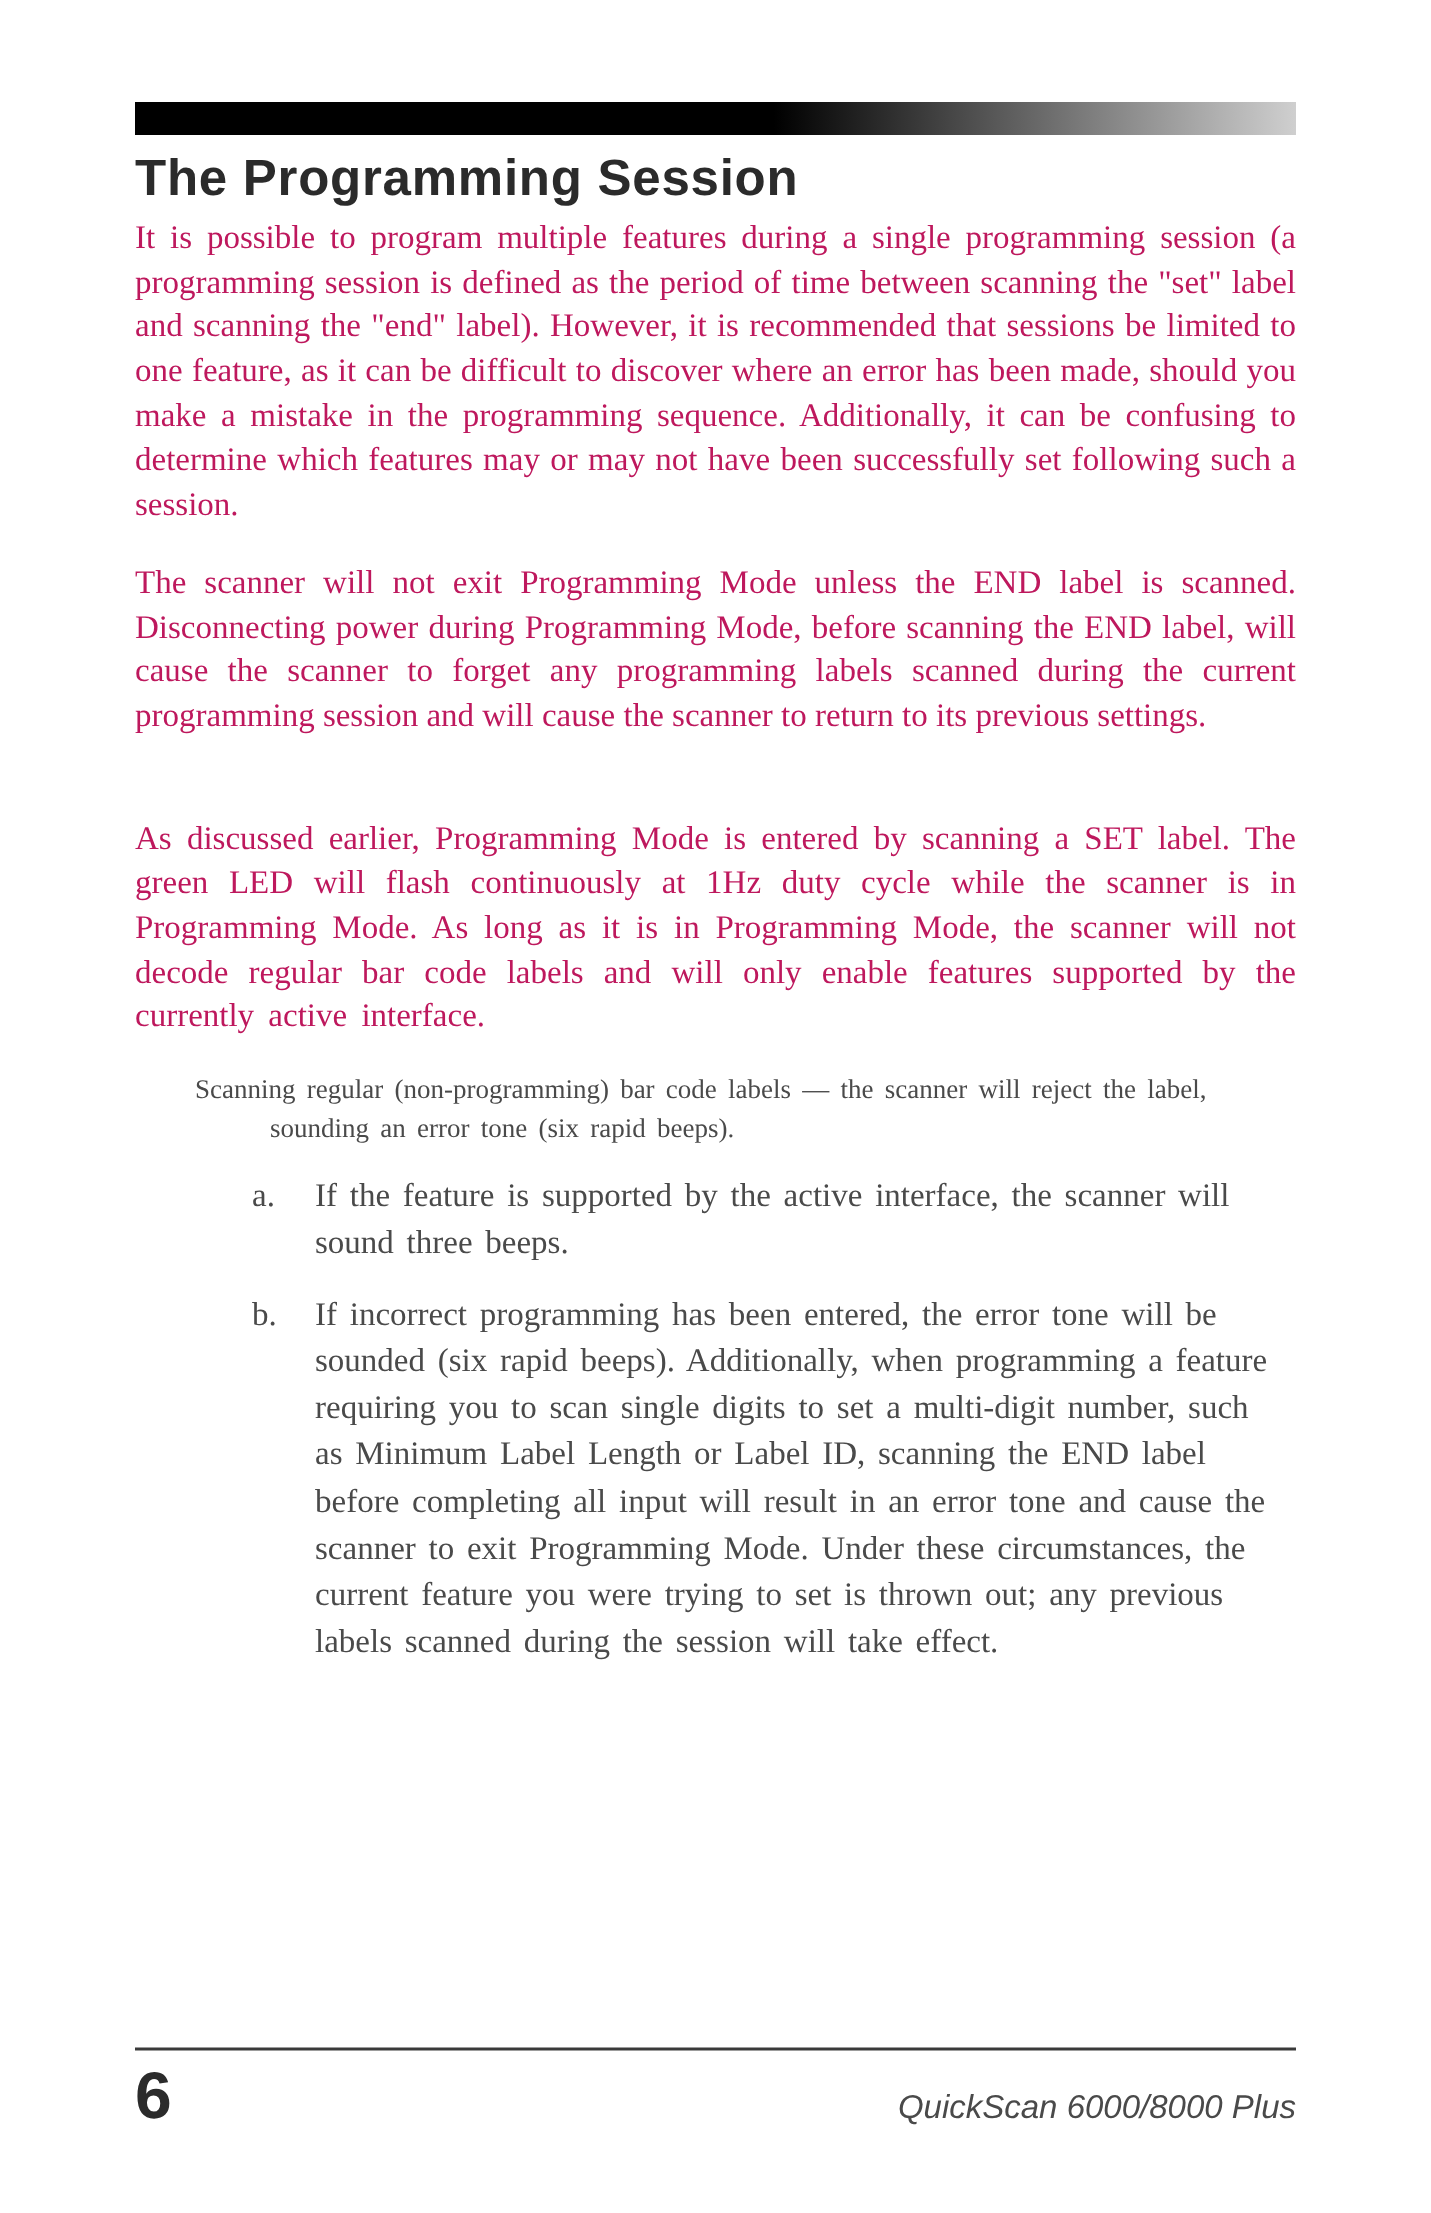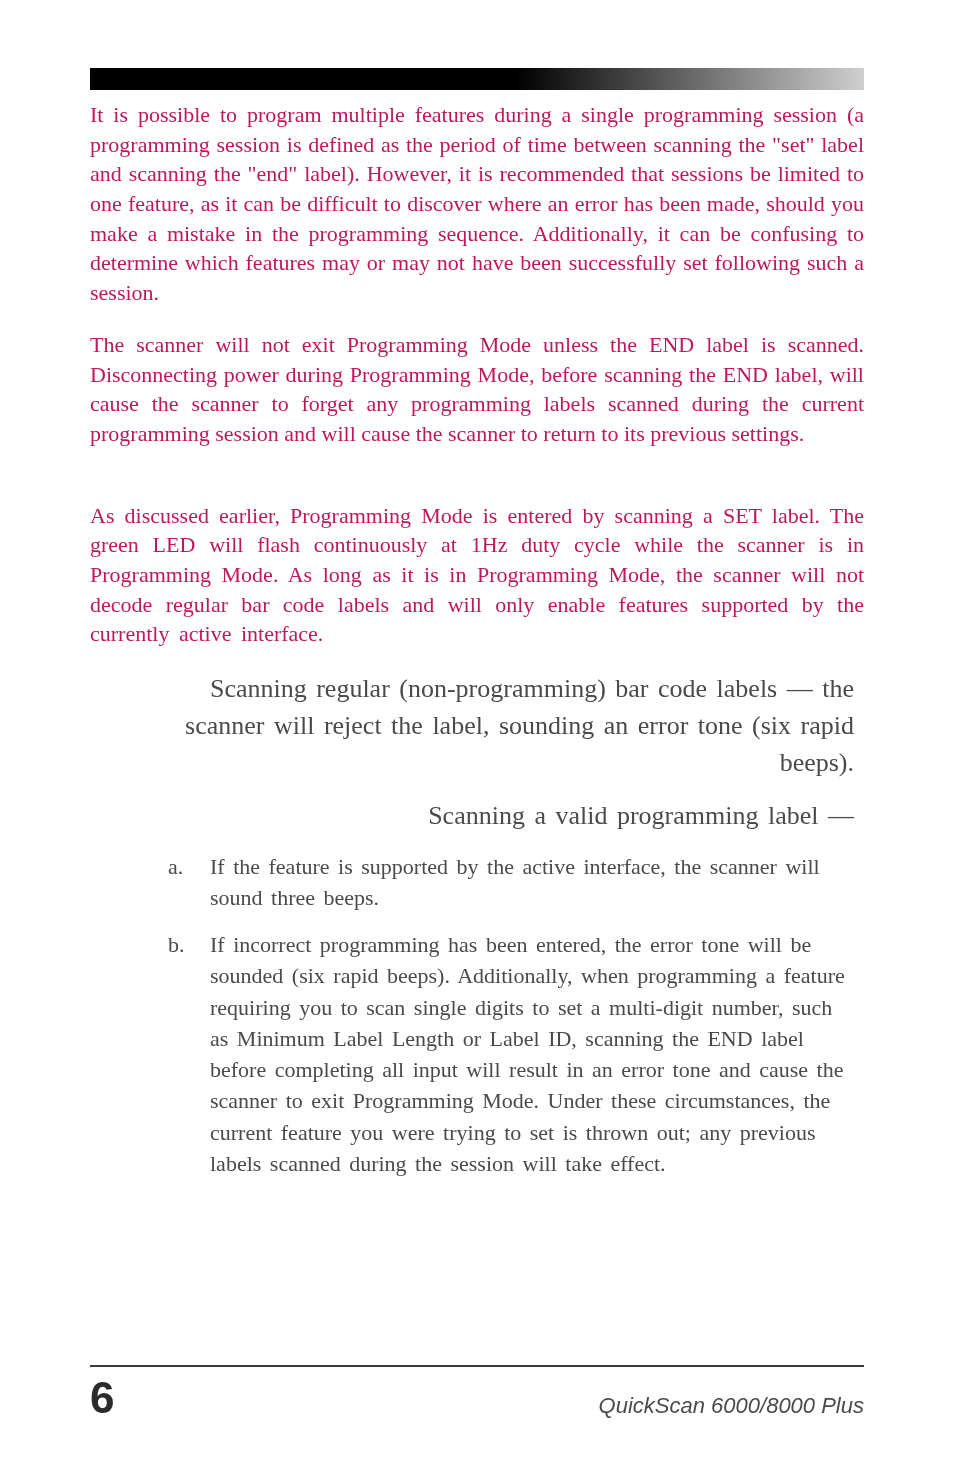--- a/index.html
+++ b/index.html
@@ -37,25 +37,24 @@
     line-height: 1.35;
     margin: 0 0 22px 0;
     text-align: justify;
     color: #be185d;
   }
   .indent-block {
     margin-left: 40px;
     margin-right: 10px;
   }
   .hang {
-    font-size: 26px;
+    font-size: 18px;
     line-height: 1.42;
     margin: 0 0 16px 0;
     color: #4a4a4a;
-    text-align: right;
   }
   .sub-list {
     margin-left: 78px;
     margin-right: 10px;
   }
   .sub-item {
     font-size: 22px;
     line-height: 1.42;
     margin: 0 0 16px 0;
     color: #4a4a4a;
@@ -98,30 +97,30 @@
   }
   .gap { height: 30px; }
 </style>
 </head>
 <body>
 
 <div class="page">
 
   <div class="top-bar"></div>
 
+  <h2 class="section">The Programming Session</h2>
   <p class="body">It is possible to program multiple features during a single programming session (a programming session is defined as the period of time between scanning the "set" label and scanning the "end" label).  However, it is recommended that sessions be limited to one feature, as it can be difficult to discover where an error has been made, should you make a mistake in the programming sequence.  Additionally, it can be confusing to determine which features may or may not have been successfully set following such a session.</p>
   <p class="body">The scanner will not exit Programming Mode unless the END label is scanned. Disconnecting power during Programming Mode, before scanning the END label, will cause the scanner to forget any programming labels scanned during the current programming session and will cause the scanner to return to its previous settings.</p>
 
   <div class="gap"></div>
 
   <p class="body" style="word-spacing:4px;">As discussed earlier, Programming Mode is entered by scanning a SET label.  The green LED will flash continuously at 1Hz duty cycle while the scanner is in Programming Mode.  As long as it is in Programming Mode, the scanner will not decode regular bar code labels and will only enable features supported by the currently active interface.</p>
 
   <div class="indent-block">
     <p class="hang" style="padding-left:50px; text-indent:-50px; word-spacing:3px;">Scanning regular (non-programming) bar code labels  —  the scanner will reject the label, sounding an error tone (six rapid beeps).</p>
-    <p class="hang" style="word-spacing:3px;">Scanning a valid programming label  —</p>
   </div>
 
   <div class="sub-list">
     <div class="sub-item">
       <div class="letter">a.</div>
       <div class="txt" style="word-spacing:3px;">If the feature is supported by the active interface, the scanner will sound three beeps.</div>
     </div>
     <div class="sub-item">
       <div class="letter">b.</div>
       <div class="txt" style="word-spacing:3px;">If incorrect programming has been entered, the error tone will be sounded (six rapid beeps).  Additionally, when programming a feature requiring you to scan single digits to set a multi-digit number, such as Minimum Label Length or Label ID, scanning the END label before completing all input will result in an error tone and cause the scanner to exit Programming Mode.  Under these circumstances, the current feature you were trying to set is thrown out; any previous labels scanned during the session will take effect.</div>

